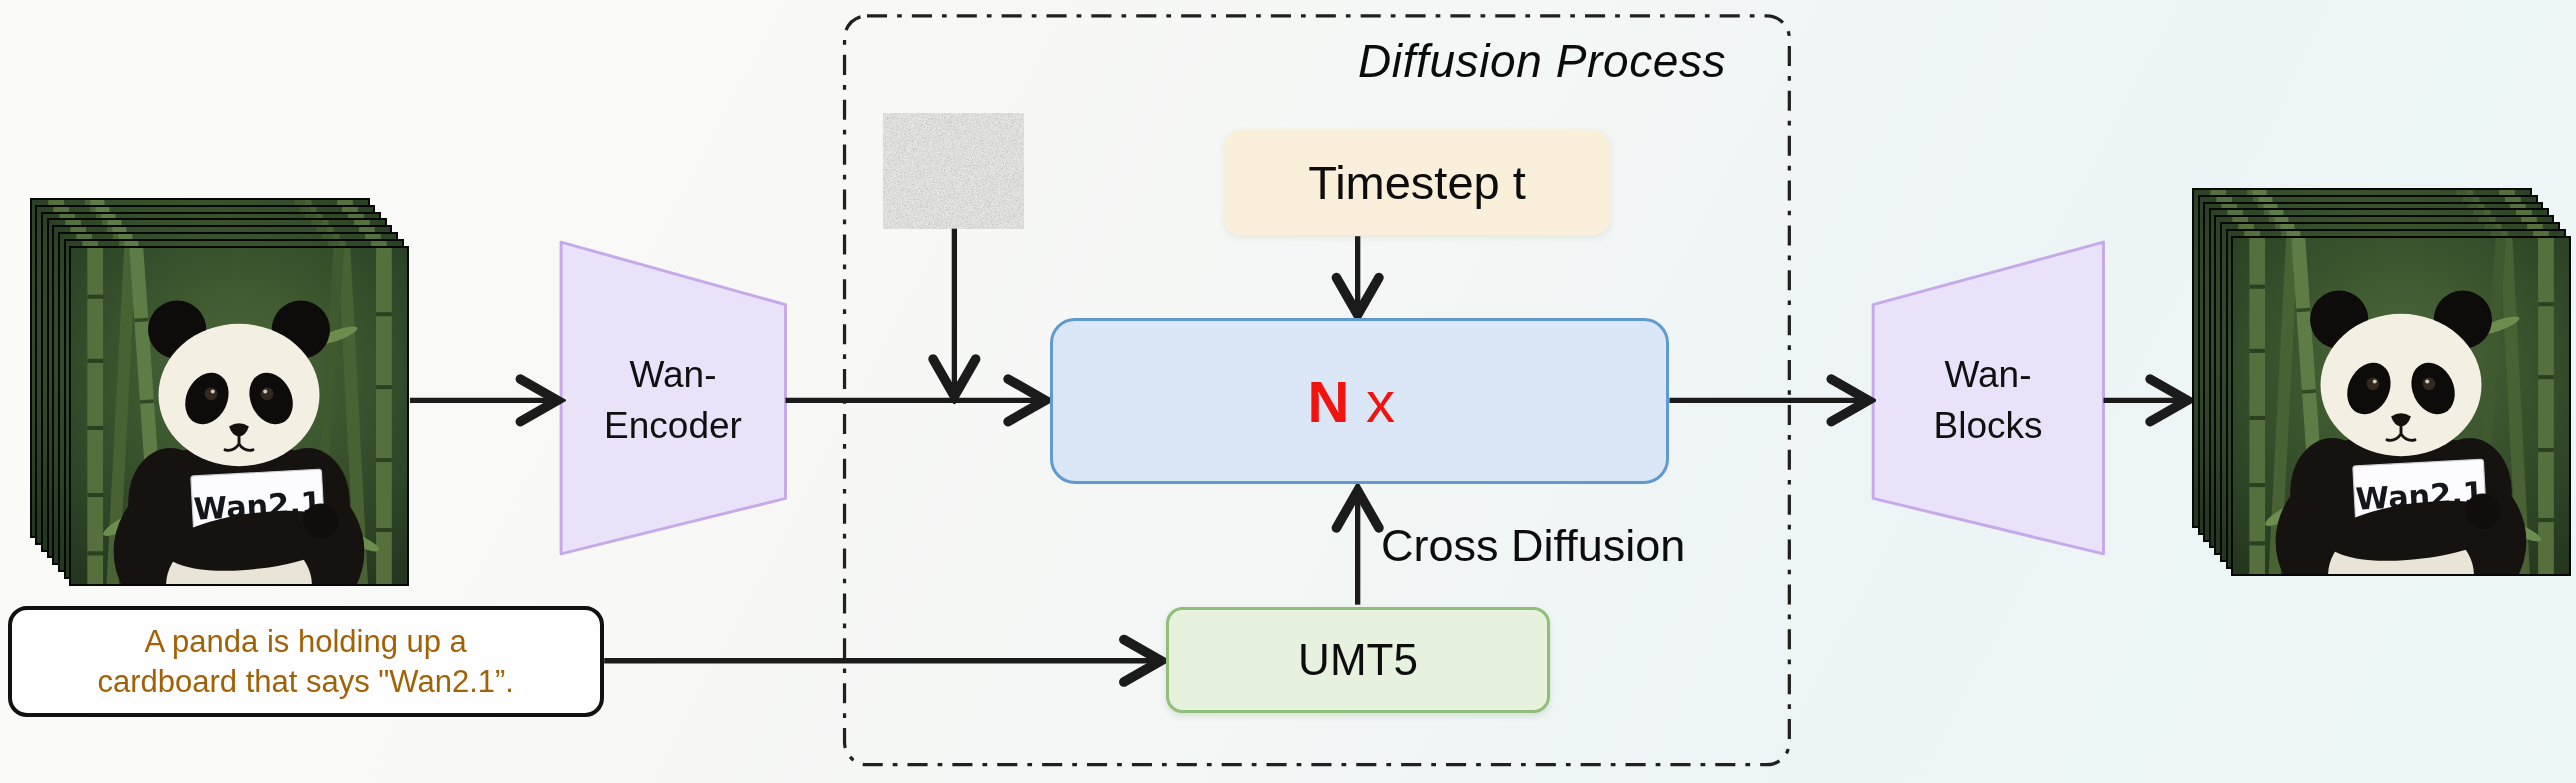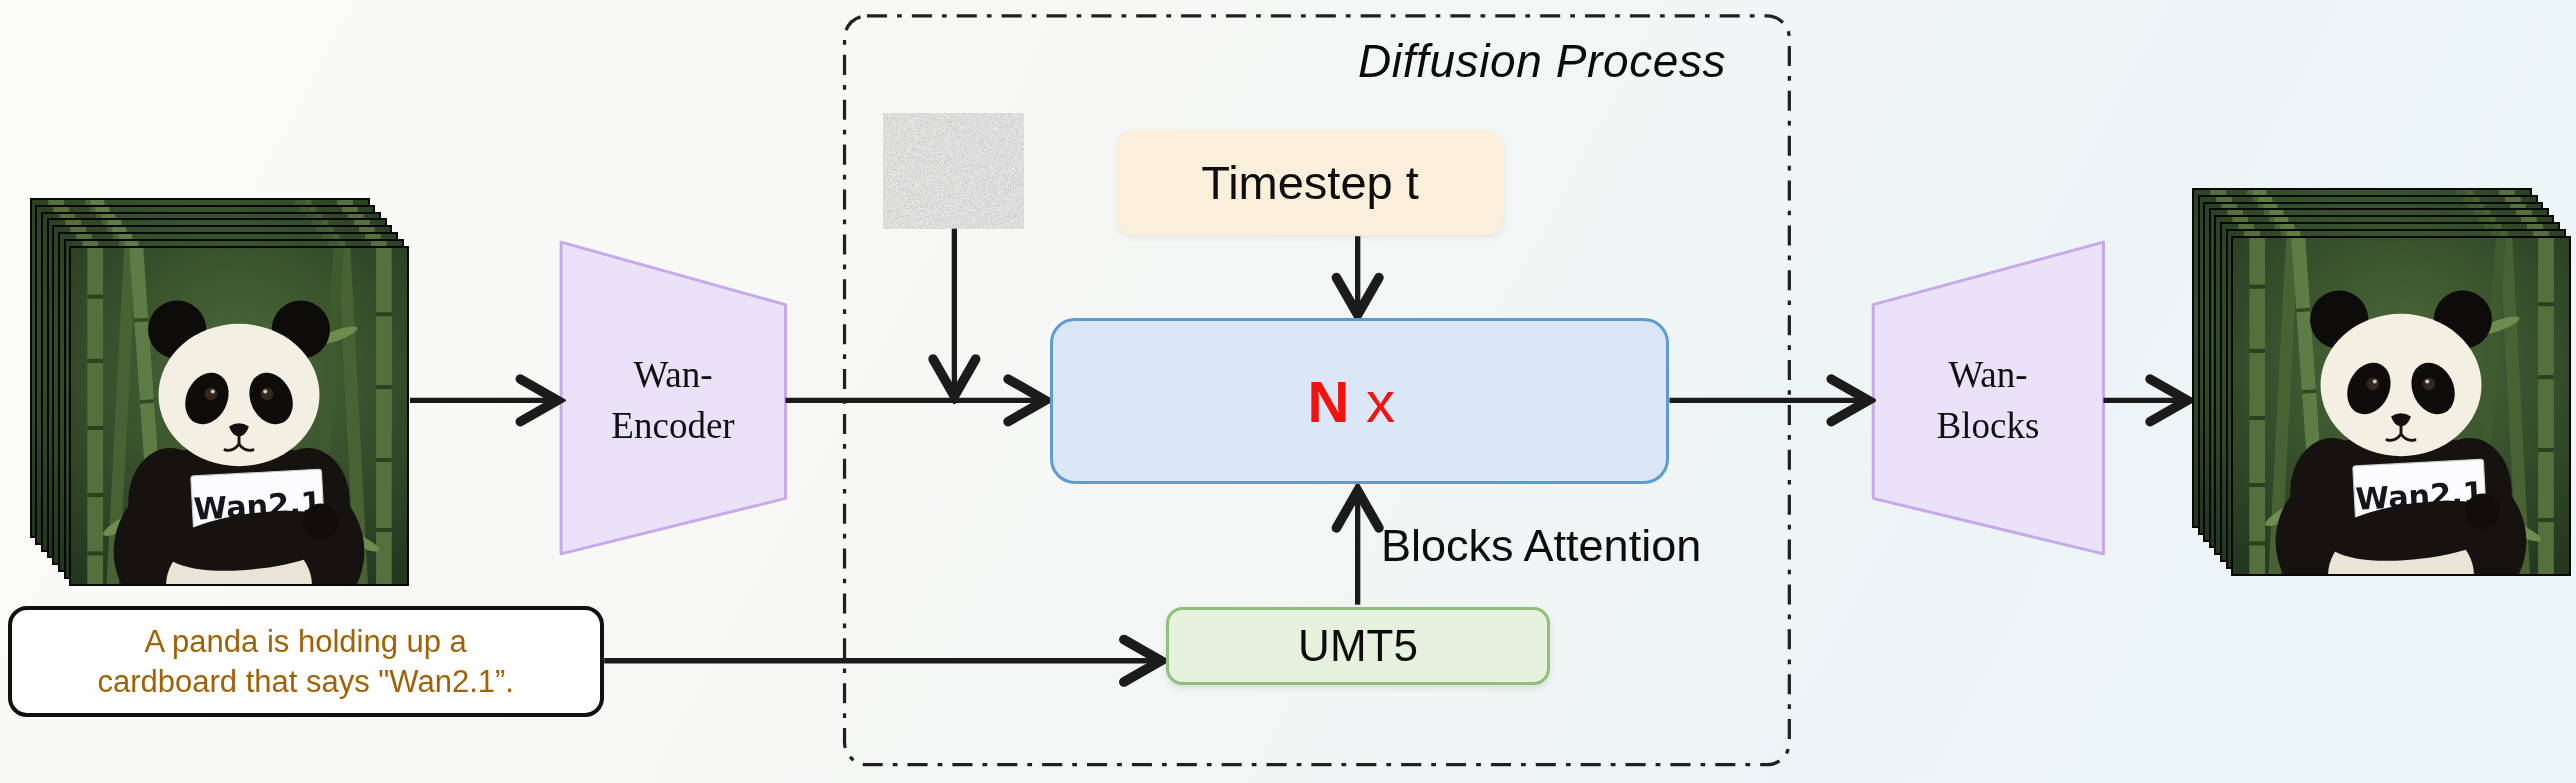--- a/index.html
+++ b/index.html
@@ -28,34 +28,34 @@
     background: #2c401f; overflow: hidden;
   }
   .frame svg { display: block; width: 100%; height: 100%; }
 
   
   .node-box {
     position: absolute; display: flex; align-items: center; justify-content: center;
     box-sizing: border-box;
   }
   #timestep-box {
-    left: 1117px; top: 130px; width: 386px; height: 105px;
+    left: 1224px; top: 130px; width: 386px; height: 105px;
     background: var(--timestep-fill); border-radius: 16.5px;
     font-size: 47px; color: #0d0d0d;
     box-shadow: 0 2.4px 7px rgba(120,100,60,0.10);
   }
   #dit-box {
     left: 1050px; top: 318px; width: 619px; height: 166px;
     background: var(--dit-fill); border: 3px solid var(--dit-border);
     border-radius: 25px; font-size: 58px; color: #0d0d0d;
   }
   .dit-n { color: var(--dit-red); font-weight: bold; }
   .dit-x { color: var(--dit-red); margin: 0 16.5px; }
   #umt5-box {
-    left: 1166px; top: 607px; width: 384px; height: 78px;
+    left: 1166px; top: 607px; width: 384px; height: 106px;
     background: var(--umt5-fill); border: 3px solid var(--umt5-border);
     border-radius: 16.5px; font-size: 44px; color: #0d0d0d;
     box-shadow: 0 3px 5.9px rgba(90,130,70,0.18);
   }
   #prompt-box {
     left: 7.7px; top: 606px; width: 596px; height: 111px;
     background: #fefefe; border: 4.1px solid #111; border-radius: 19px;
     flex-direction: column;
     font-size: 31px; line-height: 40px; color: #a16207; text-align: center;
   }
@@ -64,21 +64,21 @@
 
   
   #diffusion-title {
     left: 1358px; top: 34px; width: 416px;
     font-style: italic; font-size: 46px; color: #0b0b0b;
     letter-spacing: 0.6px;
   }
   .vae-label {
     position: absolute; display: flex; flex-direction: column;
     align-items: center; justify-content: center; text-align: center;
-    font-family: Liberation Serif, serif; font-size: 37px; line-height: 51px; color: #101010;
+    font-family: Liberation Sans, sans-serif; font-size: 37px; line-height: 51px; color: #101010;
   }
   #encoder-label { left: 561px; top: 319px; width: 224px; height: 161px; }
   #decoder-label { left: 1873px; top: 319px; width: 230px; height: 161px; }
   #cross-attention-label {
     left: 1381px; top: 520px; width: 378px;
     font-size: 45px; color: #0d0d0d; text-align: left;
   }
 
   
   .card-text {
@@ -281,21 +281,21 @@
 
 <div class="node-box" id="timestep-box">
   <span>Timestep t</span>
 </div>
 
 <div class="node-box" id="dit-box">
   <span class="dit-n">N</span>
   <span class="dit-x">x</span>
 </div>
 
-<div class="abs" id="cross-attention-label">Blocks Attention</div>
+<div class="abs" id="cross-attention-label">Cross Diffusion</div>
 
 <div class="node-box" id="umt5-box">
   <span>UMT5</span>
 </div>
 
 <div class="node-box" id="prompt-box">
   <div>A panda is holding up a</div>
   <div>cardboard that says "Wan2.1”.</div>
 </div>
 

